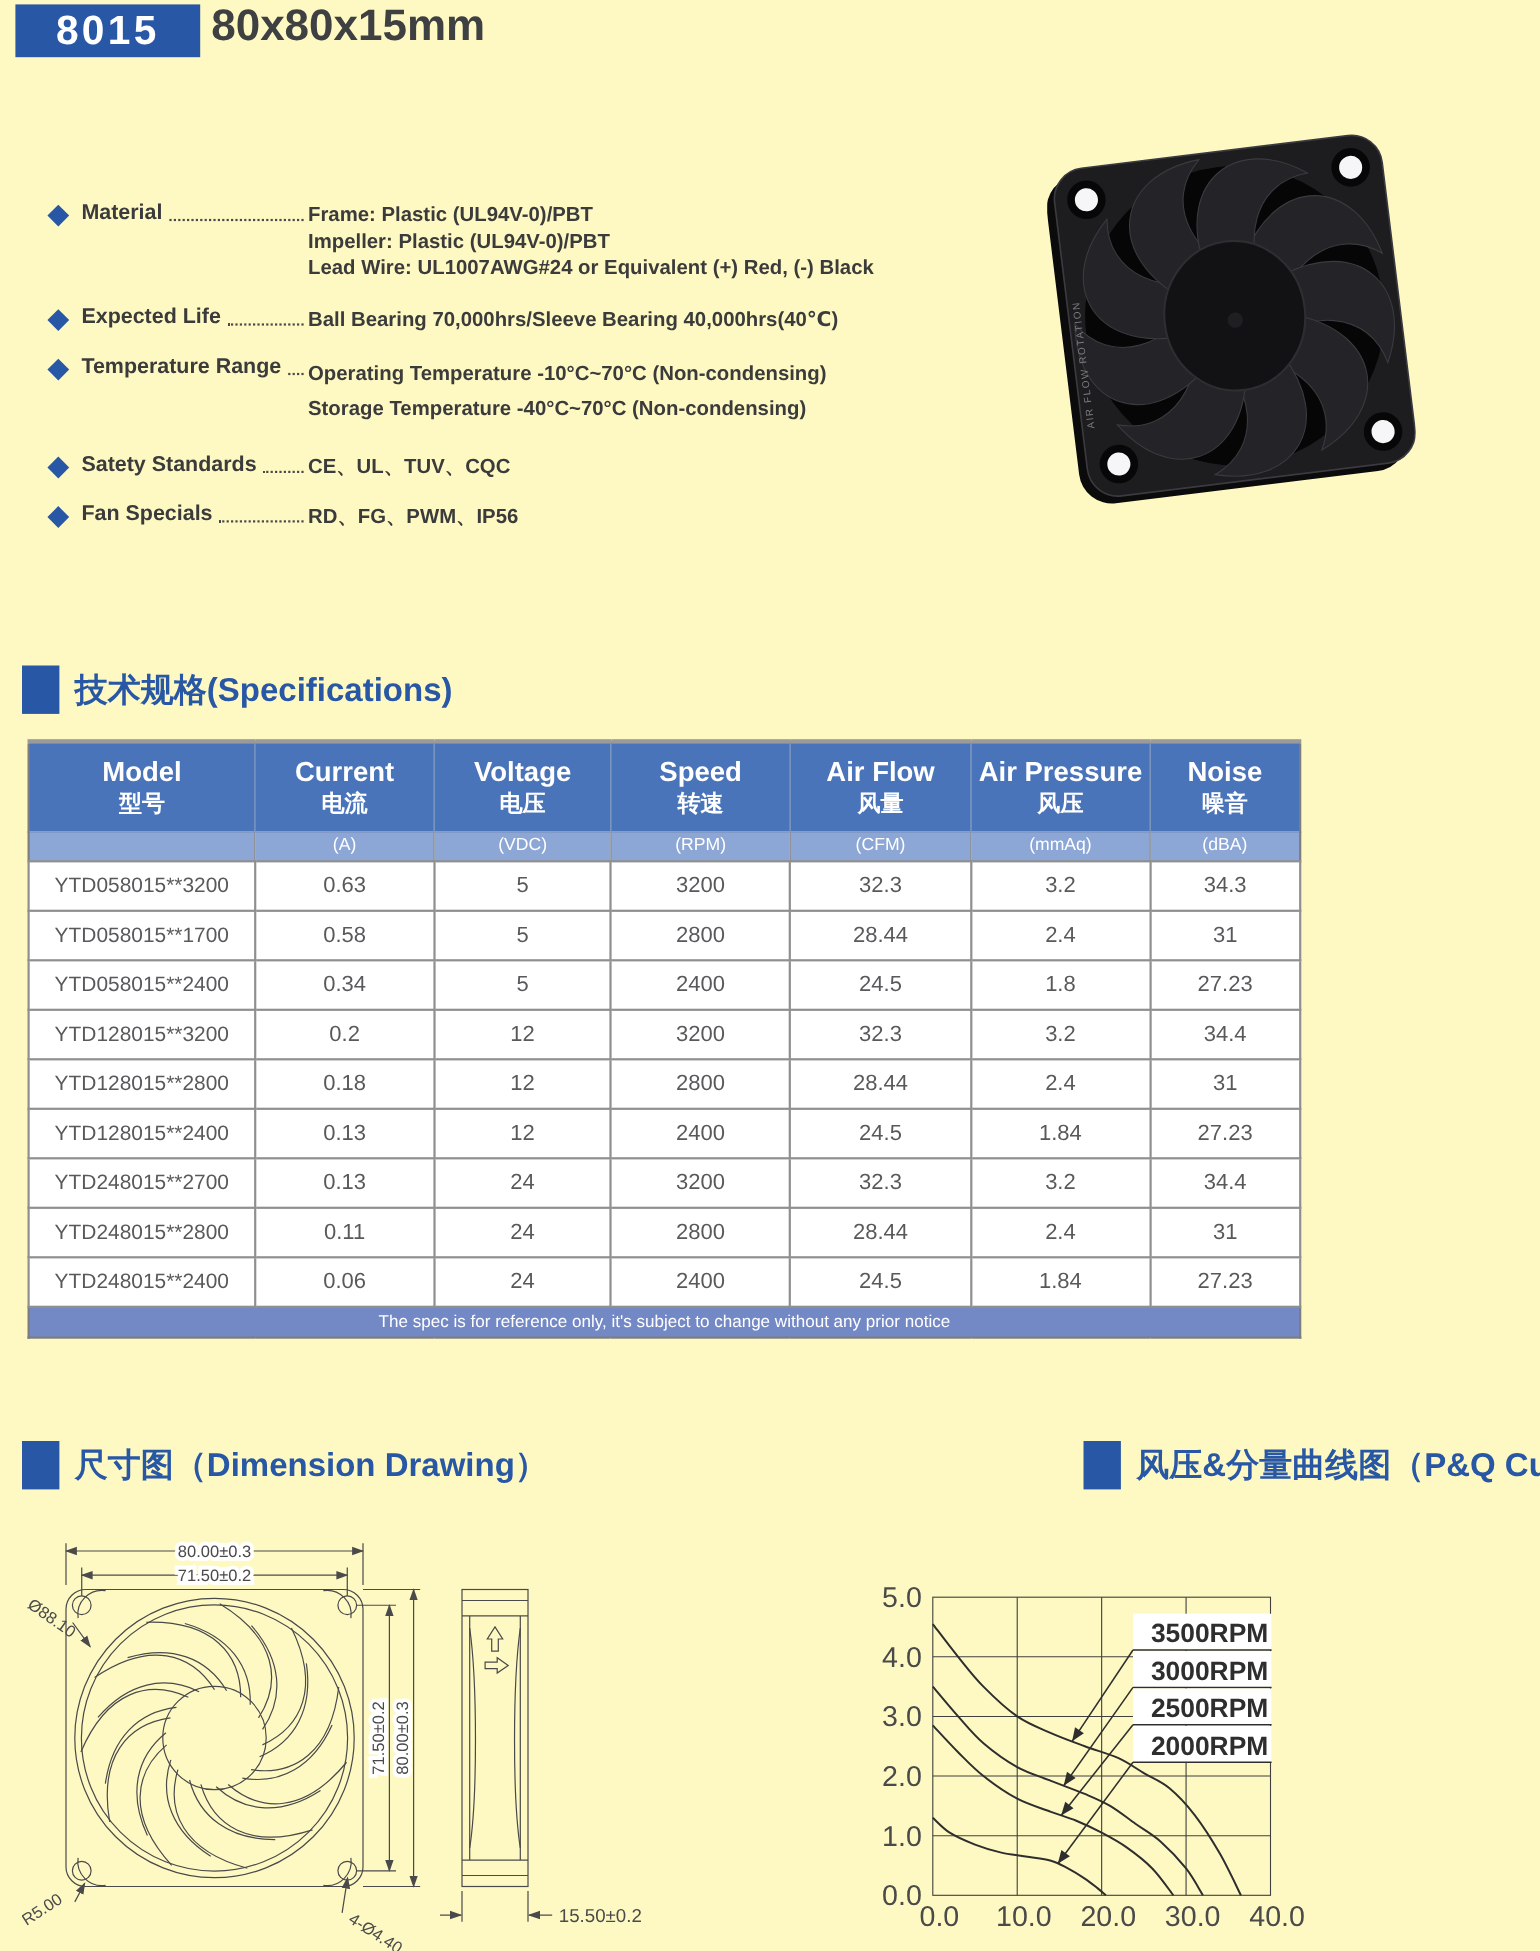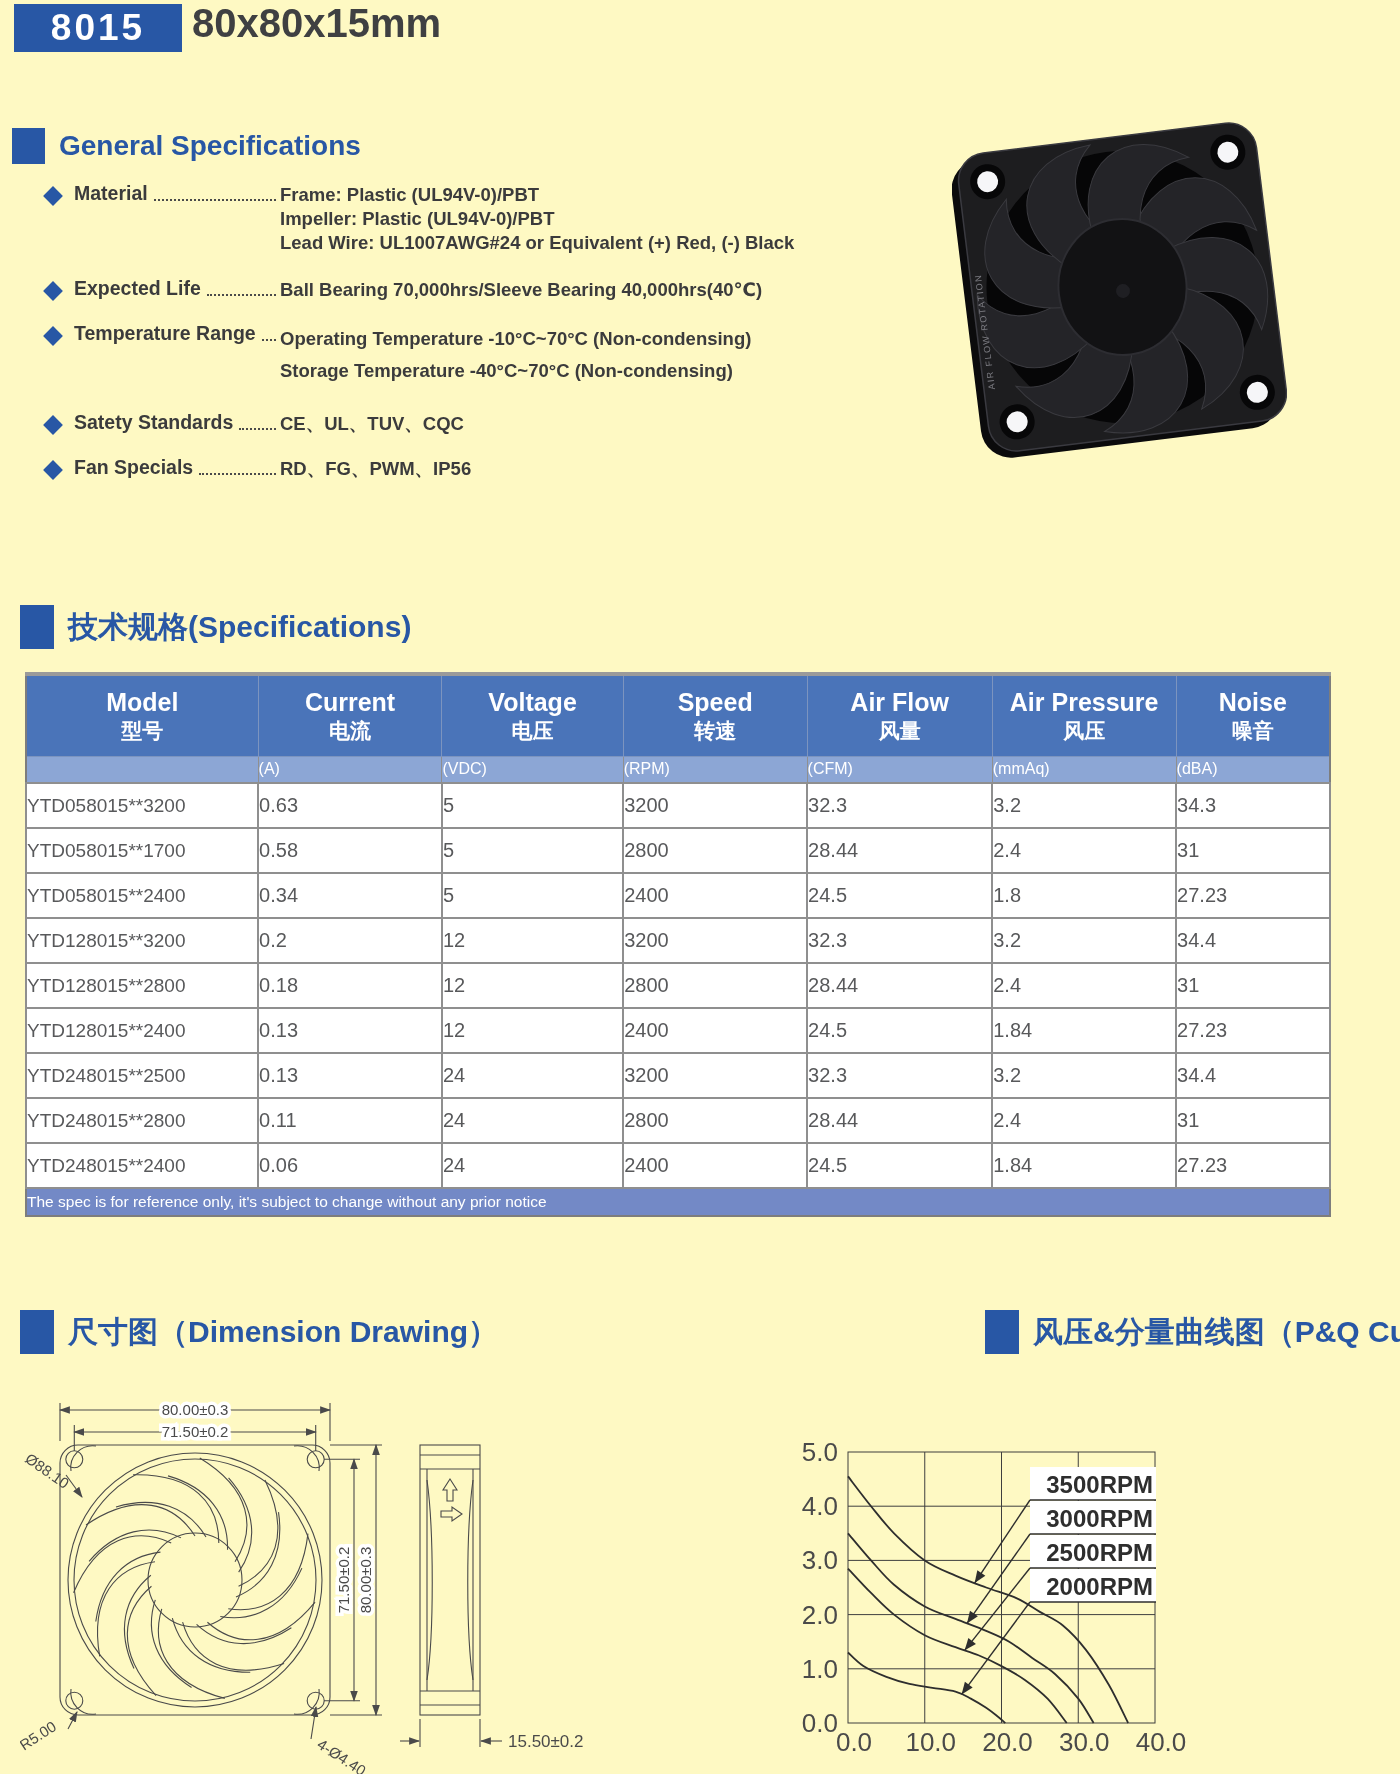--- a/index.html
+++ b/index.html
@@ -39,21 +39,21 @@
   .spec-item:nth-child(4){margin-bottom:20px}
   .spec-label-cell{flex:0 0 240px;display:flex;align-items:center}
   .diamond{width:14px;height:14px;background:var(--blue);transform:rotate(45deg);margin:5px 14px 0 6px;flex:0 0 auto}
   .spec-label-text{font-size:19.5px;font-weight:bold;color:var(--ink);white-space:nowrap}
   .leader{flex:1;border-bottom:2.5px dotted #4a4a4a;height:14px;margin:0 4px 0 6px}
   .spec-value{flex:1;padding-top:1px}
   .spec-line{font-size:18.5px;font-weight:bold;color:var(--ink);line-height:24px}
   .spec-item:nth-child(3) .spec-line{line-height:32px}
 
   
-  .spec-table{left:25px;top:672px;width:1306px;border-collapse:collapse;table-layout:fixed;
+  .spec-table{left:25px;top:672px;width:1158px;border-collapse:collapse;table-layout:fixed;text-align:center;
               border:2px solid #7d7d7d}
   .spec-table thead th{background:var(--th-blue);color:#fff;height:82px;border:1px solid #7c94bf;border-top:4px solid #9a9a9a;vertical-align:middle}
   .th-en{font-size:25px;font-weight:700;line-height:30px}
   .th-zh{font-size:21px;font-weight:700;line-height:28px}
   .spec-table .units td{background:var(--units-blue);color:#fff;font-size:16px;height:27px;border:1px solid var(--line)}
   .spec-table tbody td{background:#fff;color:var(--cell-ink);font-size:20px;height:45px;border:2px solid var(--line)}
   .spec-table tbody td:first-child{font-size:19px}
   .spec-table tfoot td{background:var(--foot-blue);color:#fff;font-size:15.5px;height:28px;border:1px solid var(--line)}
 
   
@@ -64,24 +64,20 @@
   .halo{paint-order:stroke;stroke:#fff;stroke-width:7px;fill:#4a4a4a}
 </style>
 </head>
 <body>
 
 <div class="page">
 
   <div class="abs badge">8015</div>
   <div class="abs size-title">80x80x15mm</div>
 
-  <div class="abs sec-head" style="left:12px;top:128px">
-    <span class="sq sq-a"></span>
-    <span class="blue-title t28">General Specifications</span>
-  </div>
   <div class="abs spec-list" id="spec-list">
       <div class="spec-item">
         <div class="spec-label-cell">
           <span class="diamond"></span>
           <span class="spec-label-text">Material</span>
           <span class="leader"></span>
         </div>
         <div class="spec-value">
           <div class="spec-line">Frame: Plastic (UL94V-0)/PBT</div>
           <div class="spec-line">Impeller: Plastic (UL94V-0)/PBT</div>
@@ -266,21 +262,21 @@
         <tr>
           <td>YTD128015**2400</td>
           <td>0.13</td>
           <td>12</td>
           <td>2400</td>
           <td>24.5</td>
           <td>1.84</td>
           <td>27.23</td>
         </tr>
         <tr>
-          <td>YTD248015**2500</td>
+          <td>YTD248015**2700</td>
           <td>0.13</td>
           <td>24</td>
           <td>3200</td>
           <td>32.3</td>
           <td>3.2</td>
           <td>34.4</td>
         </tr>
         <tr>
           <td>YTD248015**2800</td>
           <td>0.11</td>

